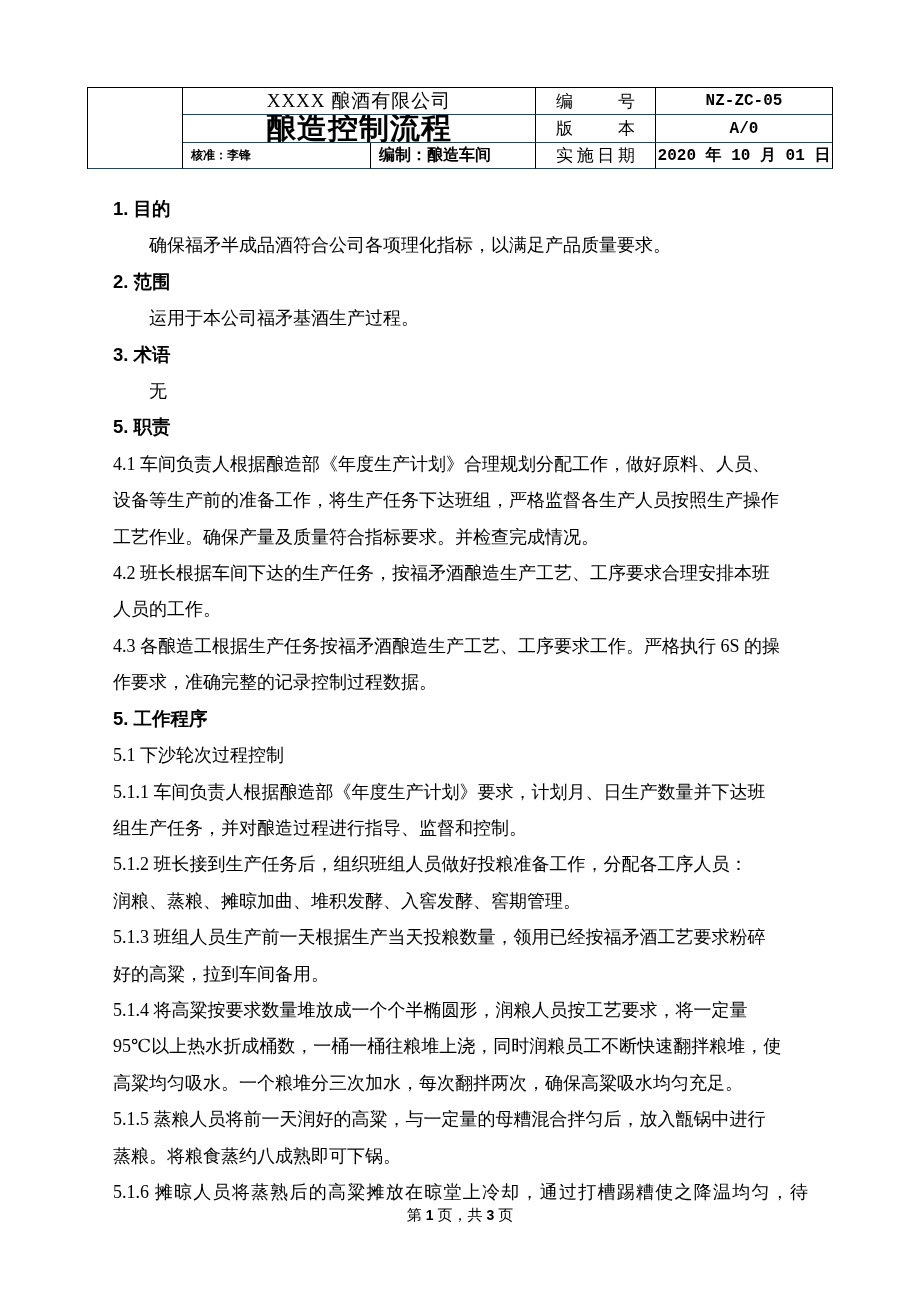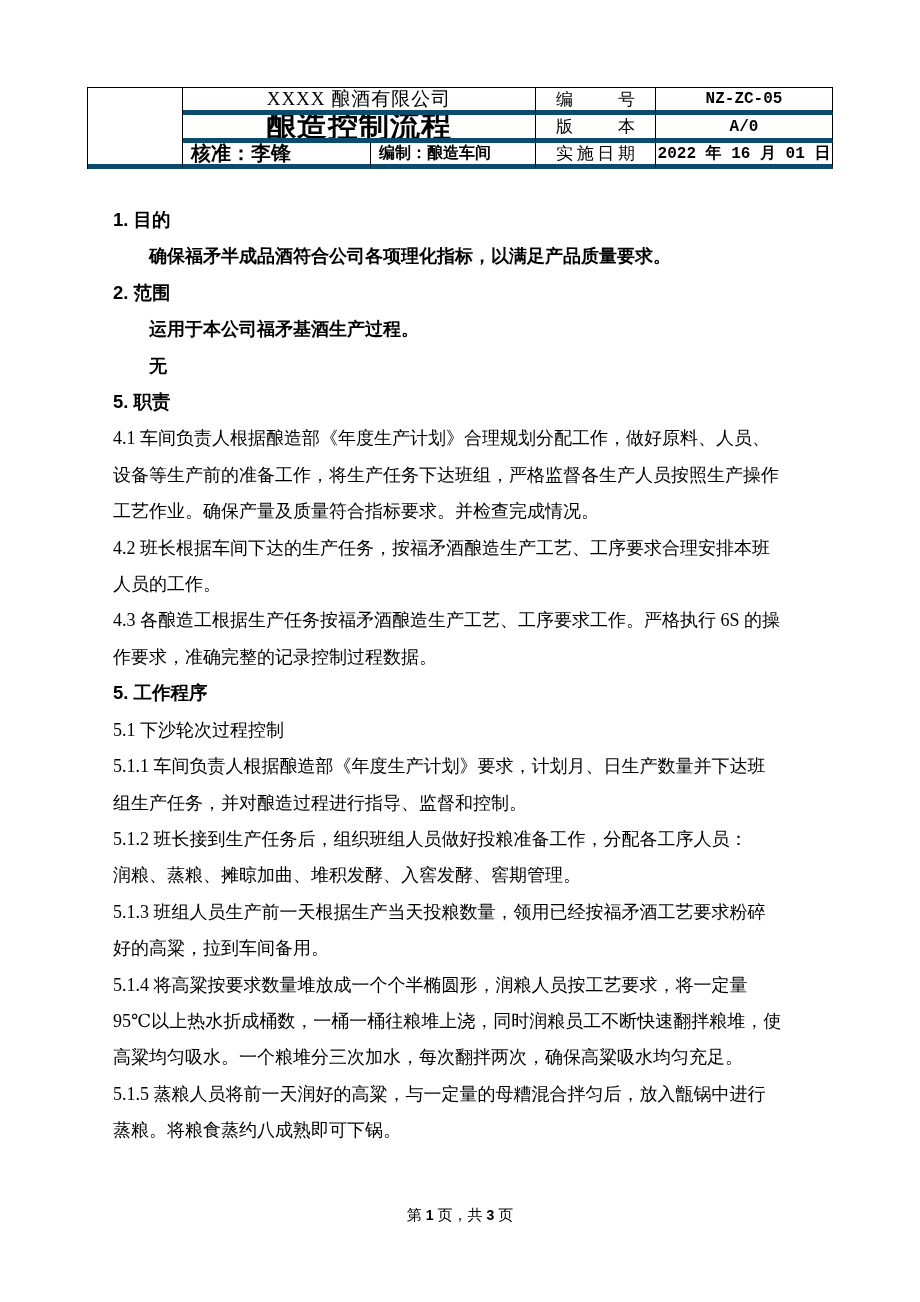--- a/index.html
+++ b/index.html
@@ -18,53 +18,53 @@
     width:745px;height:81px;
     display:grid;
     grid-template-columns:95px 188px 165px 120px 177px;
     grid-template-rows:27px 28px 26px;
     border-top:1px solid #000;
     border-left:1px solid #000;
     box-sizing:content-box;
   }
   .cell{
     border-right:1px solid #000;
-    border-bottom:5px solid #0c4a6e;
+    border-bottom:1px solid #0c4a6e;
     display:flex;align-items:center;justify-content:center;
     overflow:hidden;
     box-sizing:border-box;
   }
   .cell-logo{grid-column:1;grid-row:1/4;}
   .cell-company{grid-column:2/4;grid-row:1;font-size:19px;letter-spacing:1px;}
   .cell-title{grid-column:2/4;grid-row:2;
     font-family:"Liberation Sans","DejaVu Sans",sans-serif;
     font-weight:bold;font-size:30px;letter-spacing:1px;}
   .cell-approver{grid-column:2;grid-row:3;justify-content:flex-start;padding-left:8px;
-    font-family:"Liberation Sans","DejaVu Sans",sans-serif;font-weight:bold;font-size:20px;}
+    font-family:"Liberation Sans","DejaVu Sans",sans-serif;font-weight:bold;font-size:12px;}
   .cell-preparer{grid-column:3;grid-row:3;justify-content:flex-start;padding-left:8px;
     font-family:"Liberation Sans","DejaVu Sans",sans-serif;font-weight:bold;font-size:16px;}
   .cell-label{grid-column:4;font-size:17px;justify-content:center;}
   .cell-label .spread{display:block;width:100%;padding:0 20px;box-sizing:border-box;
     text-align:justify;text-align-last:justify;}
   .cell-value{grid-column:5;font-weight:bold;font-size:16px;
     font-family:Liberation Mono, monospace;}
   .r1{grid-row:1;} .r2{grid-row:2;} .r3{grid-row:3;}
   
   .body-text{
-    position:absolute;left:113px;top:202px;width:695px;
+    position:absolute;left:113px;top:191px;width:695px;
     font-size:18px;line-height:36.4px;
   }
   .body-text>div{margin:0;}
   .h{ 
     font-family:"Liberation Sans","DejaVu Sans",sans-serif;
     font-weight:bold;font-size:18.5px;
     white-space:pre-wrap;
   }
   .ind{ 
-    text-indent:2em;text-align:justify;white-space:pre-wrap;font-weight:bold;
+    text-indent:2em;text-align:justify;white-space:pre-wrap;
   }
   .para{ 
     text-align:justify;white-space:pre-wrap;
   }
   .fill{ 
     text-align:justify;text-align-last:justify;white-space:pre-wrap;
   }
   
   .footer{
     position:absolute;left:0;top:1206px;width:920px;
@@ -95,28 +95,29 @@
     <div class="cell cell-value r1">NZ-ZC-05</div>
 
     <div class="cell cell-label r2">
       <span class="spread">版 本</span>
     </div>
     <div class="cell cell-value r2">A/0</div>
 
     <div class="cell cell-label r3">
       <span class="spread">实施日期</span>
     </div>
-    <div class="cell cell-value r3">2022 年 16 月 01 日</div>
+    <div class="cell cell-value r3">2020 年 10 月 01 日</div>
   </div>
 
   <div class="body-text">
     <div class="h">1. 目的</div>
     <div class="ind">确保福矛半成品酒符合公司各项理化指标，以满足产品质量要求。</div>
     <div class="h">2. 范围</div>
     <div class="ind">运用于本公司福矛基酒生产过程。</div>
+    <div class="h">3. 术语</div>
     <div class="ind">无</div>
     <div class="h">5. 职责</div>
     <div class="para">4.1 车间负责人根据酿造部《年度生产计划》合理规划分配工作，做好原料、人员、
 设备等生产前的准备工作，将生产任务下达班组，严格监督各生产人员按照生产操作
 工艺作业。确保产量及质量符合指标要求。并检查完成情况。</div>
     <div class="para">4.2 班长根据车间下达的生产任务，按福矛酒酿造生产工艺、工序要求合理安排本班
 人员的工作。</div>
     <div class="para">4.3 各酿造工根据生产任务按福矛酒酿造生产工艺、工序要求工作。严格执行 6S 的操
 作要求，准确完整的记录控制过程数据。</div>
     <div class="h">5. 工作程序</div>
@@ -125,19 +126,20 @@
 组生产任务，并对酿造过程进行指导、监督和控制。</div>
     <div class="para">5.1.2 班长接到生产任务后，组织班组人员做好投粮准备工作，分配各工序人员：
 润粮、蒸粮、摊晾加曲、堆积发酵、入窖发酵、窖期管理。</div>
     <div class="para">5.1.3 班组人员生产前一天根据生产当天投粮数量，领用已经按福矛酒工艺要求粉碎
 好的高粱，拉到车间备用。</div>
     <div class="para">5.1.4 将高粱按要求数量堆放成一个个半椭圆形，润粮人员按工艺要求，将一定量
 95℃以上热水折成桶数，一桶一桶往粮堆上浇，同时润粮员工不断快速翻拌粮堆，使
 高粱均匀吸水。一个粮堆分三次加水，每次翻拌两次，确保高粱吸水均匀充足。</div>
     <div class="para">5.1.5 蒸粮人员将前一天润好的高粱，与一定量的母糟混合拌匀后，放入甑锅中进行
 蒸粮。将粮食蒸约八成熟即可下锅。</div>
+    <div class="fill">5.1.6 摊晾人员将蒸熟后的高粱摊放在晾堂上冷却，通过打槽踢糟使之降温均匀，待</div>
   </div>
 
   <div class="footer">
     <span>第</span><b>1</b><span>页，共</span><b>3</b><span>页</span>
   </div>
 
 </div>
 
 </body></html>

